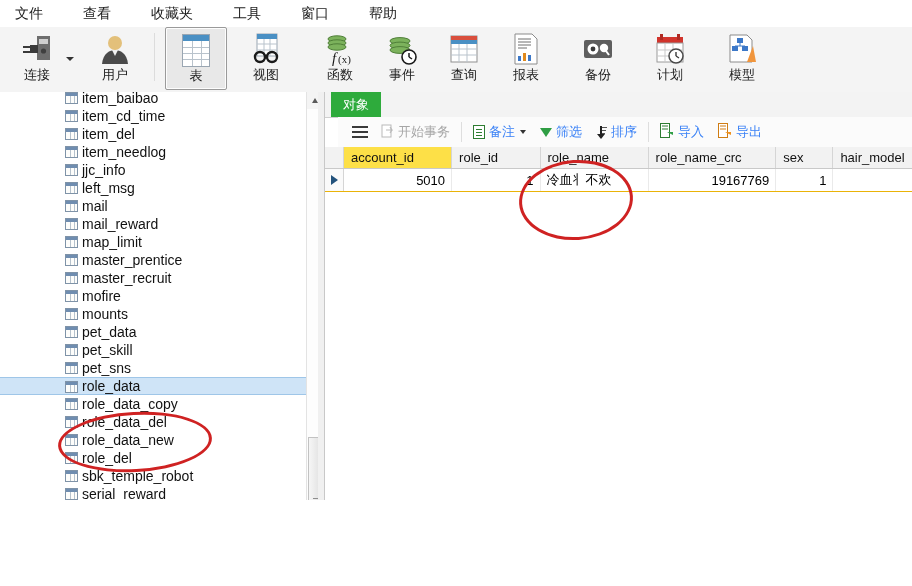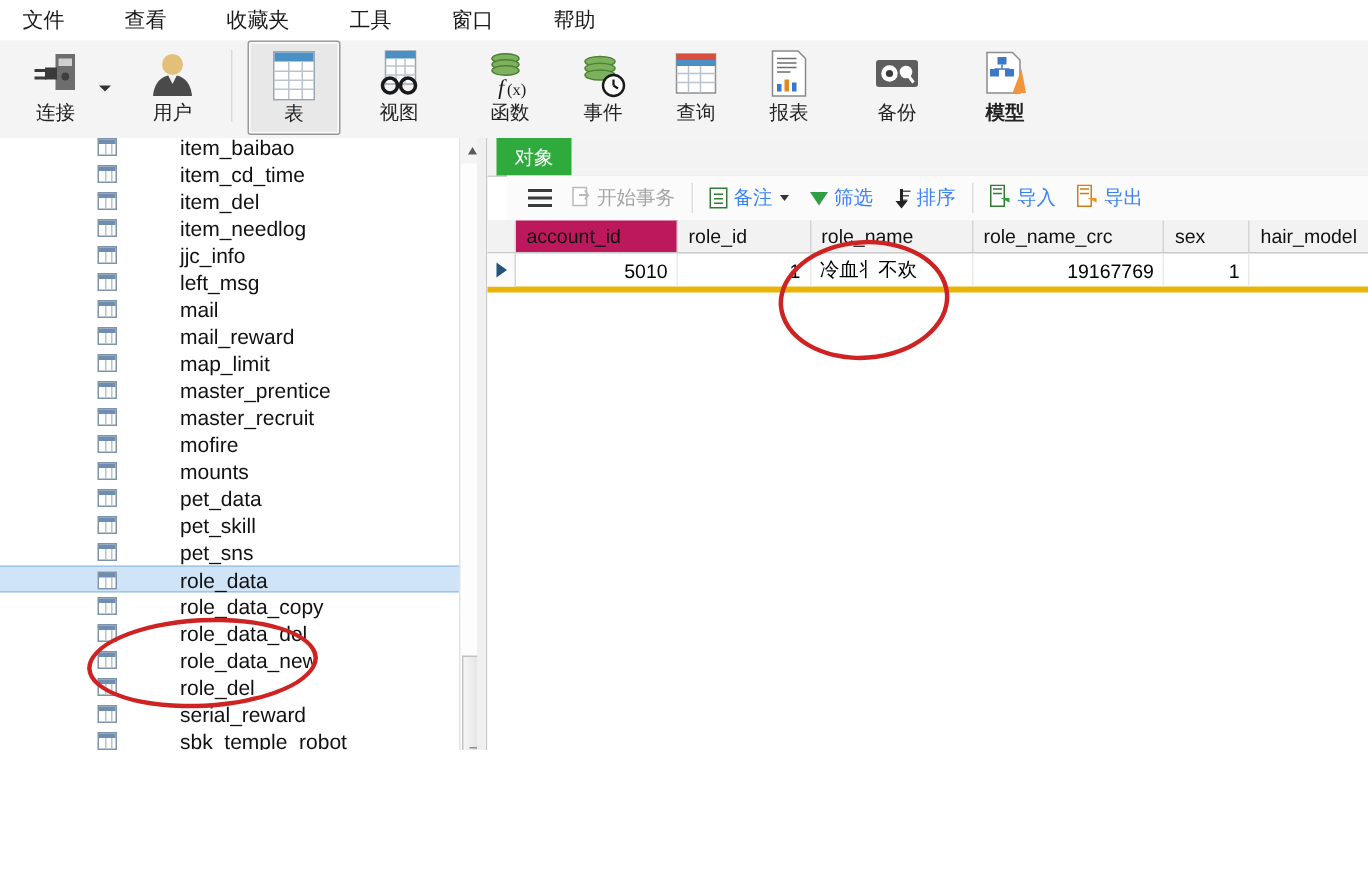--- a/index.html
+++ b/index.html
@@ -54,22 +54,22 @@
   .ic-table .v1{left:9px;}.ic-table .v2{left:18px;}
   .ic-table .h{position:absolute;left:0;right:0;height:1px;background:#b9c3cc;}
 
   
   .sidebar{
     position:absolute;left:0;top:92px;width:324px;height:494px;
     background:#ffffff;border-right:1px solid #c8c8c8;overflow:hidden;
   }
   .tree{position:absolute;left:0;top:0;width:306px;}
   .tnode{
-    height:18px;line-height:18px;display:flex;
-    padding-left:101px;font-size:14px;color:#111;white-space:nowrap;cursor:default;
+    height:18px;line-height:18px;display:flex;align-items:center;
+    padding-left:63px;font-size:14px;color:#111;white-space:nowrap;cursor:default;
     position:relative;box-sizing:border-box;
   }
   .tnode .tbl-ic{
     position:absolute;left:65px;top:3px;width:13px;height:12px;
     background:#fdfdfb;border:1px solid #7f93a8;box-sizing:border-box;
   }
   .tnode .tbl-ic::before{content:"";position:absolute;left:0;right:0;top:0;height:3px;background:#6f8db0;}
   .tnode .tbl-ic::after{content:"";position:absolute;left:4px;top:3px;bottom:0;width:1px;background:#b6c2cd;
      box-shadow:4px 0 0 0 #b6c2cd;}
   .tnode .tlabel{margin-left:19px;}
@@ -127,22 +127,22 @@
 
   
   .grid{position:absolute;left:0;top:55px;width:587px;height:439px;background:#fff;font-size:13px;}
   .ghead{display:flex;height:21px;background:#f2f2f2;border-bottom:1px solid #c9c9c9;}
   .gmark{width:18px;flex:none;border-right:1px solid #d5d5d5;background:#f2f2f2;}
   .gh{
     border-right:1px solid #d5d5d5;box-sizing:border-box;
     display:flex;align-items:center;padding-left:7px;color:#111;
     height:21px;overflow:hidden;white-space:nowrap;
   }
-  .gh.sel{background:#be185d;}
-  .grow{display:flex;height:22px;border-bottom:4px solid #eab308;}
+  .gh.sel{background:#fde047;}
+  .grow{display:flex;height:22px;border-bottom:1px solid #eab308;}
   .grow .gmark{position:relative;background:#fafafa;}
   .grow .gmark::after{content:"";position:absolute;left:6px;top:6px;width:0;height:0;
     border-top:5px solid transparent;border-bottom:5px solid transparent;border-left:7px solid #23527c;}
   .gc{
     border-right:1px solid #eaeaea;box-sizing:border-box;
     display:flex;align-items:center;height:22px;padding:0 6px;overflow:hidden;white-space:nowrap;
   }
   .gc.num{justify-content:flex-end;}
   .gc.txt{justify-content:flex-start;}
 
@@ -289,22 +289,40 @@
           <rect x="3" y="8" width="28" height="18" rx="2" fill="#5e5e5e"></rect>
           <circle cx="12" cy="17" r="5.5" fill="#fff"></circle>
           <circle cx="12" cy="17" r="2.4" fill="#3a3a3a"></circle>
           <circle cx="23" cy="16" r="4.2" fill="#fff"></circle>
           <line x1="25" y1="19" x2="28" y2="23" stroke="#fff" stroke-width="2"></line>
         </svg>
       </span>
       <span class="cap">备份</span>
     </div>
 
-
-    <div class="rb-item" style="margin-left:10px;font-weight:bold;">
+    <div class="rb-item" style="margin-left:10px;">
+      <span class="glyph">
+        <svg width="34" height="34" viewBox="0 0 34 34">
+          <rect x="4" y="5" width="26" height="6" fill="#d1342c"></rect>
+          <rect x="7" y="2" width="3" height="6" fill="#b02a22"></rect>
+          <rect x="24" y="2" width="3" height="6" fill="#b02a22"></rect>
+          <rect x="4" y="11" width="26" height="19" fill="#fff" stroke="#9a9a9a"></rect>
+          <line x1="12" y1="11" x2="12" y2="30" stroke="#c9c9c9"></line>
+          <line x1="20" y1="11" x2="20" y2="30" stroke="#c9c9c9"></line>
+          <line x1="4" y1="18" x2="30" y2="18" stroke="#c9c9c9"></line>
+          <line x1="4" y1="24" x2="30" y2="24" stroke="#c9c9c9"></line>
+          <circle cx="23" cy="24" r="7" fill="#fff" stroke="#4a4a4a" stroke-width="1.5"></circle>
+          <line x1="23" y1="24" x2="23" y2="20" stroke="#3a3a3a" stroke-width="1.4"></line>
+          <line x1="23" y1="24" x2="26" y2="26" stroke="#3a3a3a" stroke-width="1.4"></line>
+        </svg>
+      </span>
+      <span class="cap">计划</span>
+    </div>
+
+    <div class="rb-item" style="margin-left:10px;">
       <span class="glyph">
         <svg width="34" height="34" viewBox="0 0 34 34">
           <path d="M5 3 H22 L27 8 V30 H5 Z" fill="#fff" stroke="#8b8b8b"></path>
           <rect x="12" y="6" width="6" height="5" fill="#3c78c8"></rect>
           <rect x="7" y="14" width="6" height="5" fill="#3c78c8"></rect>
           <rect x="17" y="14" width="6" height="5" fill="#3c78c8"></rect>
           <line x1="15" y1="11" x2="15" y2="14" stroke="#3c78c8"></line>
           <line x1="10" y1="14" x2="20" y2="14" stroke="#3c78c8"></line>
           <path d="M22 30 L28 14 L31 30 Z" fill="#f0953c"></path>
         </svg>
@@ -395,25 +413,25 @@
       <div class="tnode">
         <span class="tbl-ic"></span>
         <span class="tlabel">role_data_new</span>
       </div>
       <div class="tnode">
         <span class="tbl-ic"></span>
         <span class="tlabel">role_del</span>
       </div>
       <div class="tnode">
         <span class="tbl-ic"></span>
+        <span class="tlabel">sbk_temple_robot</span>
+      </div>
+      <div class="tnode">
+        <span class="tbl-ic"></span>
         <span class="tlabel">serial_reward</span>
-      </div>
-      <div class="tnode">
-        <span class="tbl-ic"></span>
-        <span class="tlabel">sbk_temple_robot</span>
       </div>
       <div class="tnode">
         <span class="tbl-ic"></span>
         <span class="tlabel">server_info</span>
       </div>
       <div class="tnode">
         <span class="tbl-ic"></span>
         <span class="tlabel">sign</span>
       </div>
     </div>

